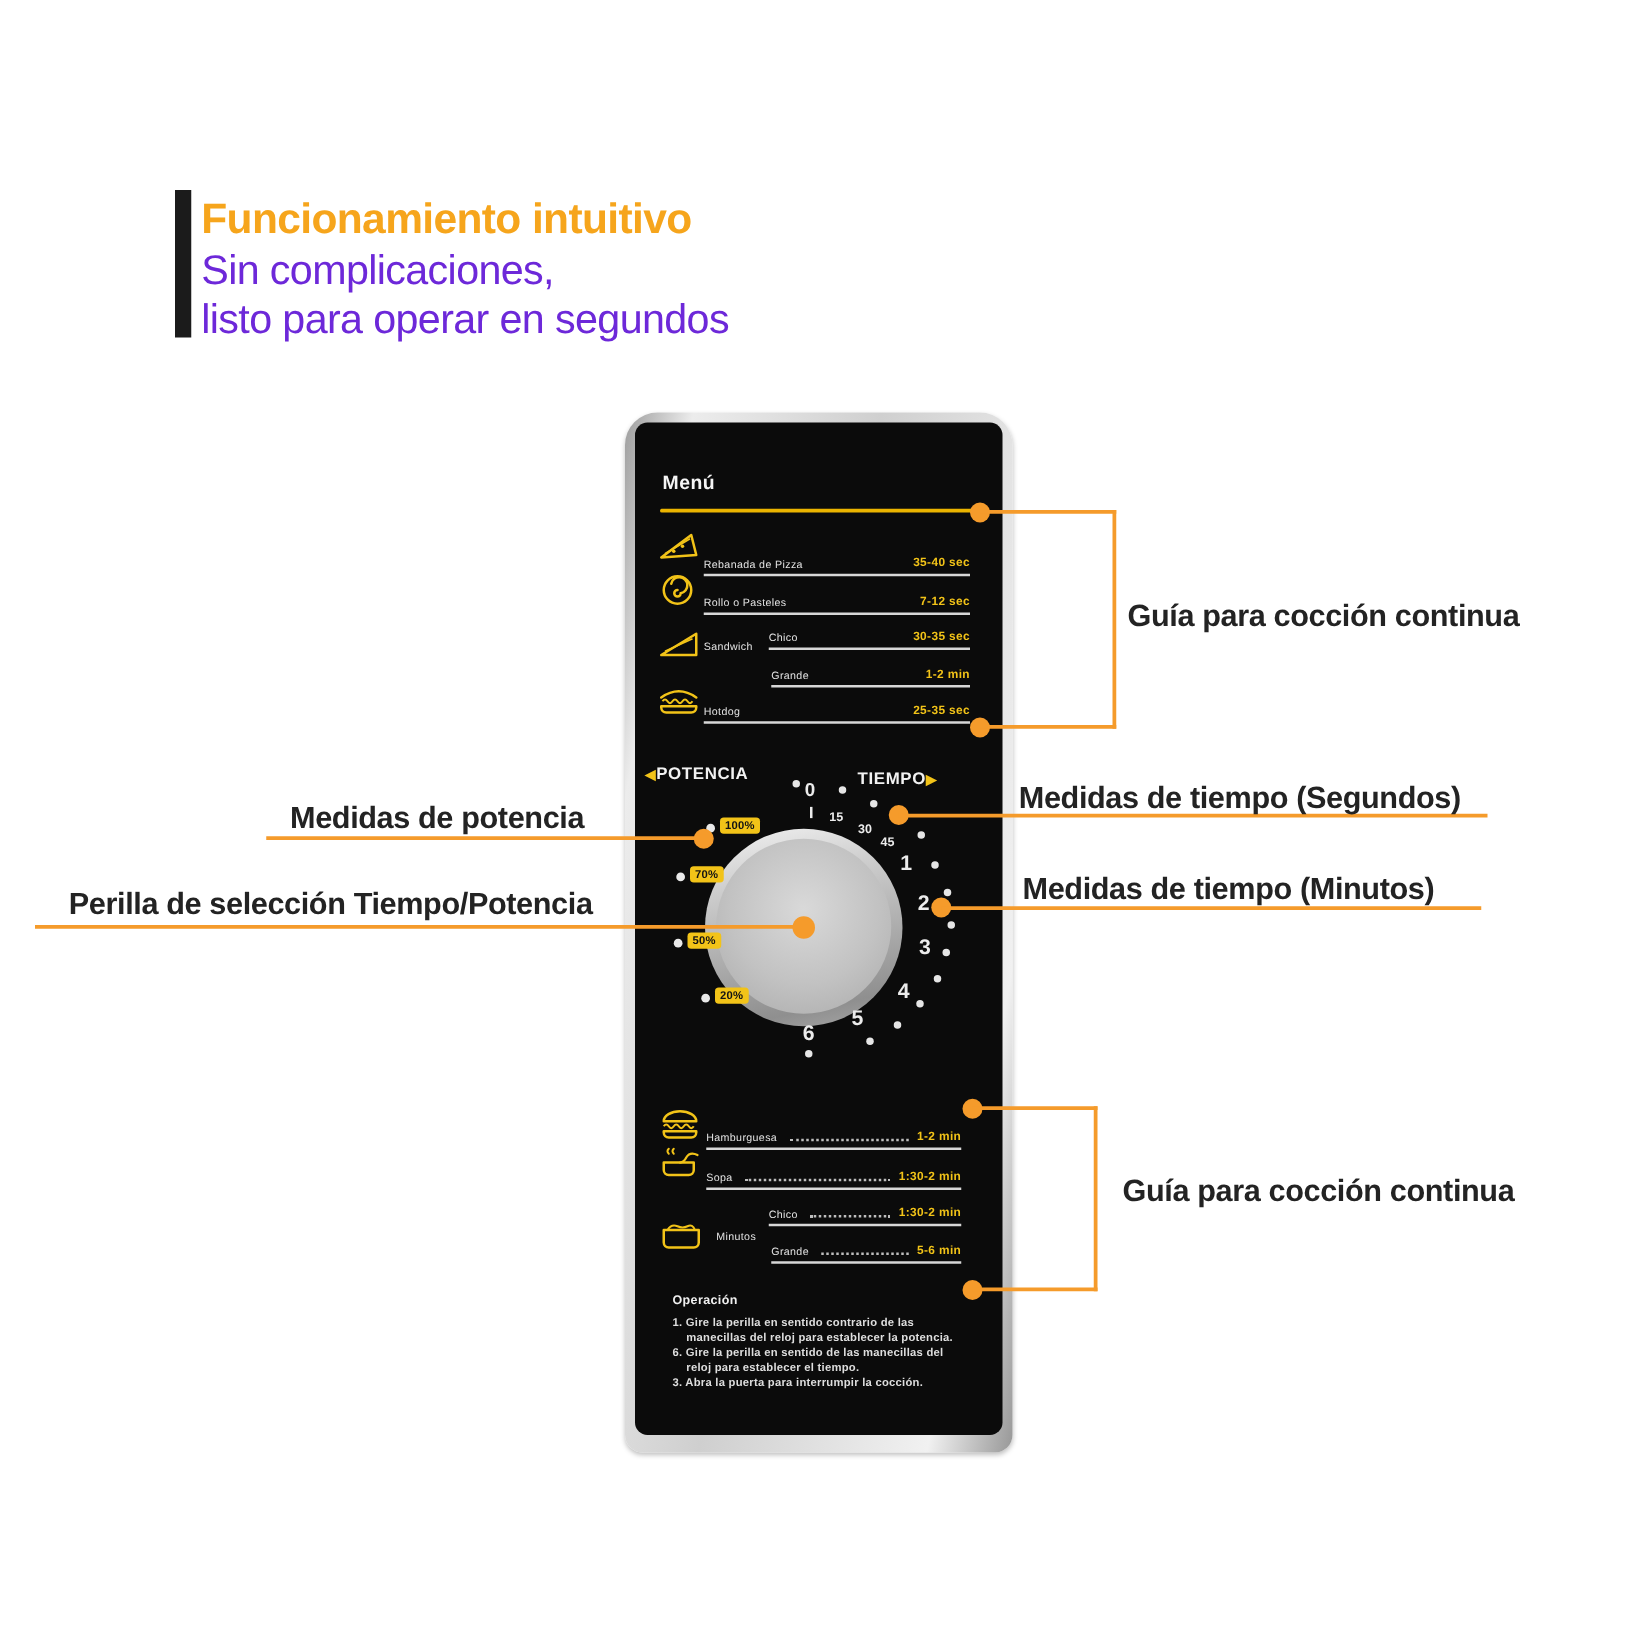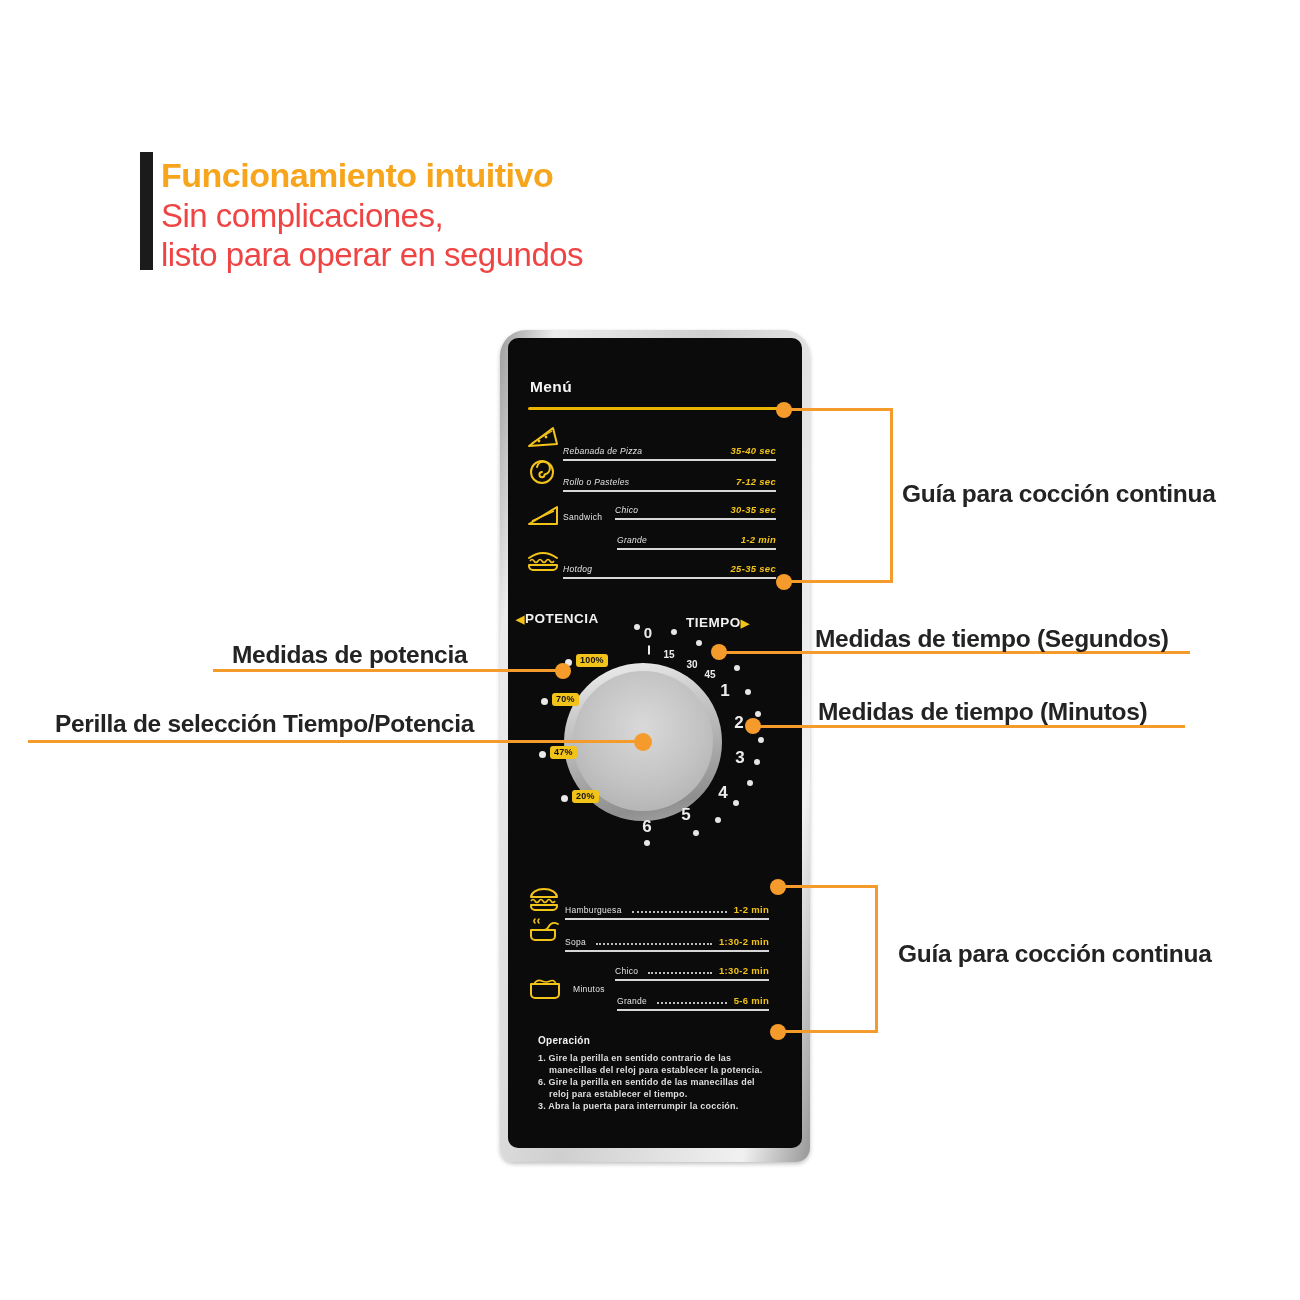--- a/index.html
+++ b/index.html
@@ -3,35 +3,35 @@
 <meta charset="utf-8">
 <style>
   html,body{margin:0;padding:0;background:#fff;}
   .stage{position:relative;width:1300px;height:1300px;background:#ffffff;overflow:hidden;
          font-family:"Liberation Sans",sans-serif;padding-left:48px;}
   .abs{position:absolute;}
 
   
   .hdr-bar{left:140px;top:152px;width:13px;height:118px;background:#1b1b1b;}
   .hdr-title{left:161px;top:156px;font-size:34px;font-weight:800;color:#F6A51C;letter-spacing:-.5px;}
-  .hdr-sub{left:161px;top:196px;font-size:33px;font-weight:400;color:#ef4444;line-height:39px;letter-spacing:-.5px;}
+  .hdr-sub{left:161px;top:196px;font-size:33px;font-weight:400;color:#6d28d9;line-height:39px;letter-spacing:-.5px;}
 
   
   .panel-frame{left:500px;top:330px;width:310px;height:832px;border-radius:26px 26px 14px 14px;
     background:linear-gradient(100deg,#9d9d9d 0%,#ececec 12%,#cfcfcf 45%,#f1f1f1 85%,#989898 100%);
     box-shadow:0 2px 4px rgba(0,0,0,.25);}
   .panel-black{position:absolute;left:8px;top:8px;width:294px;height:810px;background:#0b0b0b;
     border-radius:10px;overflow:hidden;}
   .panel-black .abs{position:absolute;}
 
   .menu-title{left:22px;top:40px;font-size:15.5px;font-weight:700;color:#f5f5f5;letter-spacing:.4px;}
   .menu-line{left:20px;top:69px;width:257px;height:3px;background:#EBB400;border-radius:2px;}
 
   .m-row{left:55px;width:213px;border-bottom:2px solid #d7d7d7;display:flex;
-         justify-content:space-between;align-items:flex-end;padding-bottom:3px;font-style:italic;}
+         justify-content:space-between;align-items:flex-end;padding-bottom:3px;}
   .m-row .lbl{font-size:8.5px;color:#e3e3e3;letter-spacing:.3px;}
   .m-row .tm{font-size:9.5px;font-weight:700;color:#F2C318;letter-spacing:.3px;}
   .sub-row{left:107px;width:161px;}
   .side-lbl{font-size:8.5px;color:#e3e3e3;letter-spacing:.3px;}
   .leader{flex:1;border-bottom:2px dotted #bdbdbd;margin:0 7px 2px 10px;}
 
   .dial-word{font-size:13.5px;font-weight:800;color:#f2f2f2;letter-spacing:.5px;}
   .dial-word .arr{color:#F2C318;font-size:11px;}
 
   .knob-outer{left:56px;top:325px;width:158px;height:158px;border-radius:50%;
@@ -142,21 +142,21 @@
 
       <div class="abs knob-outer">
         <div class="knob-inner"></div>
       </div>
 
       <div class="abs pwr-dot" style="left:57px;top:321px;"></div>
       <div class="abs pwr-badge" style="left:68px;top:316px;">100%</div>
       <div class="abs pwr-dot" style="left:33px;top:360px;"></div>
       <div class="abs pwr-badge" style="left:44px;top:355px;">70%</div>
       <div class="abs pwr-dot" style="left:31px;top:413px;"></div>
-      <div class="abs pwr-badge" style="left:42px;top:408px;">47%</div>
+      <div class="abs pwr-badge" style="left:42px;top:408px;">50%</div>
       <div class="abs pwr-dot" style="left:53px;top:457px;"></div>
       <div class="abs pwr-badge" style="left:64px;top:452px;">20%</div>
 
       <span class="abs dial-num dn-z" style="left:140px;top:294px;">0</span>
       <div class="abs dial-tick" style="left:141px;top:312px;"></div>
       <span class="abs dial-num dn-s" style="left:161px;top:316px;">15</span>
       <span class="abs dial-num dn-s" style="left:184px;top:326px;">30</span>
       <span class="abs dial-num dn-s" style="left:202px;top:336px;">45</span>
       <span class="abs dial-num dn-b" style="left:217px;top:353px;">1</span>
       <span class="abs dial-num dn-b" style="left:231px;top:385px;">2</span>

